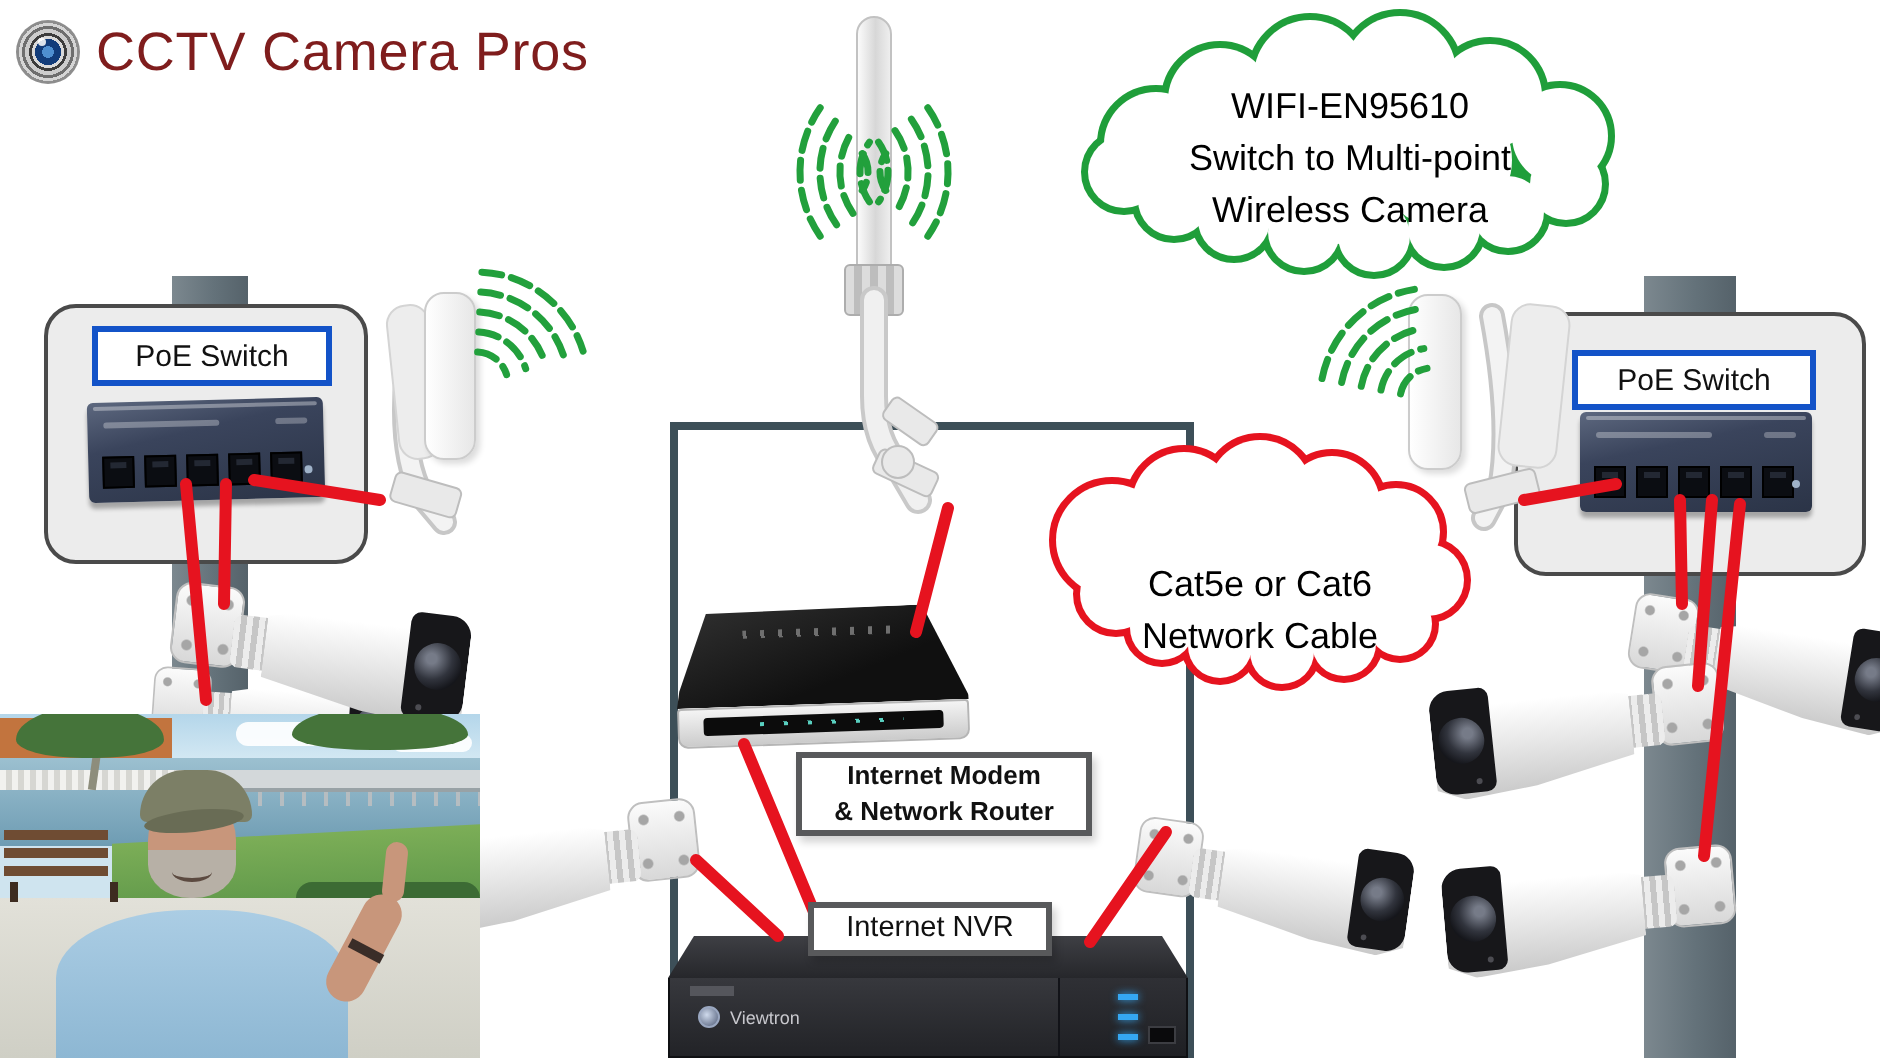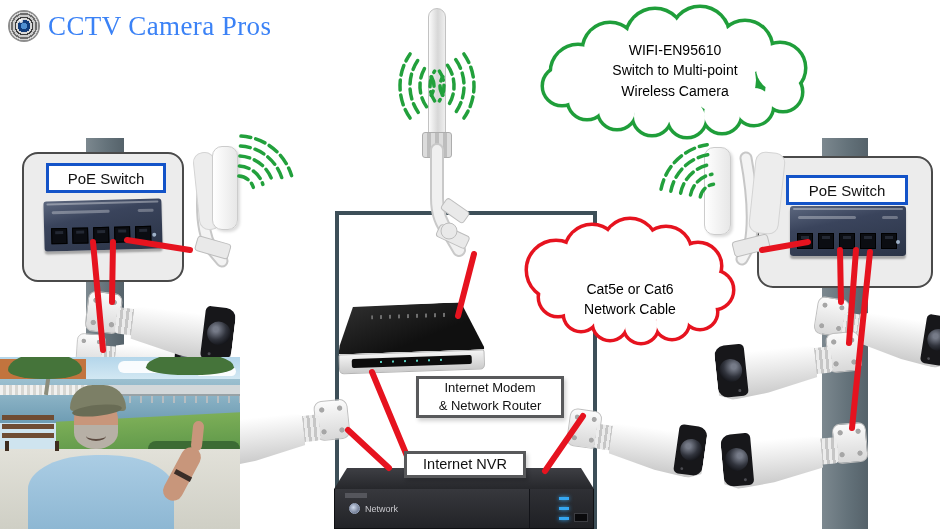--- a/index.html
+++ b/index.html
@@ -51,21 +51,21 @@
   .poe-label { position:absolute; background:#fff; border:3px solid #1353c8;
                display:flex; align-items:center; justify-content:center;
                font-size:15px; color:#111; }
   .poe-label-left  { left:46px;  top:163px; width:120px; height:30px; }
   .poe-label-right { left:786px; top:175px; width:122px; height:30px; }
 
   
   .info-label { position:absolute; background:#fff; border:3px solid #58595b;
                 display:flex; flex-direction:column; align-items:center; justify-content:center;
                 font-size:13px; line-height:1.4; color:#111; box-shadow:2px 3px 4px rgba(0,0,0,.18); }
-  .modem-label { left:416px; top:376px; width:148px; height:42px; }
+  .modem-label { left:398px; top:376px; width:148px; height:42px;font-weight:bold; }
   .nvr-label   { left:404px; top:451px; width:122px; height:27px; font-size:14.5px; }
 
   
   .cpe { position:absolute; background:linear-gradient(90deg,#ffffff,#e7e7e7);
          border:1px solid #cccccc; border-radius:10px; box-shadow:2px 2px 3px rgba(0,0,0,.14); }
   .cpe-left  { left:212px; top:146px; width:26px; height:84px; }
   .cpe-right { left:704px; top:147px; width:27px; height:88px; }
   .cpe-rear { position:absolute; background:#ededed; border:1px solid #d4d4d4; border-radius:10px; }
   .cpe-rear-left  { left:196px; top:152px; width:22px; height:78px; transform:rotate(-6deg); }
   .cpe-rear-right { left:752px; top:152px; width:30px; height:82px; transform:rotate(6deg); }
@@ -152,24 +152,24 @@
   .p-hand  { left:192px; top:64px; width:11px; height:30px; background:#c8967b; border-radius:6px; transform:rotate(6deg); }
   .p-wrist { left:174px; top:116px; width:18px; height:5px; background:#3a2d28; transform:rotate(28deg); }
 
   
   .logo { position:absolute; left:8px; top:10px; display:flex; align-items:center; gap:8px; }
   .logo-icon { width:32px; height:32px; border-radius:50%; position:relative;
       background:radial-gradient(circle, #4f8fd0 0 3px, #123c7a 3px 6.5px, #d9d9d9 6.5px 8px,
                  #3c3c3c 8px 9.5px, #cccccc 9.5px 11.5px, #6e6e6e 11.5px 13px, #d5d5d5 13px 14.5px, #8d8d8d 14.5px 16px); }
   .logo-icon::after { content:""; position:absolute; left:11px; top:9px; width:4px; height:4px;
       border-radius:50%; background:rgba(255,255,255,.85); }
-  .logo-text { font-size:27px; color:#3b82f6; letter-spacing:.4px;font-family:Liberation Serif, serif; }
-
-  
-  .cloud-text { position:absolute; text-align:center; font-size:14px; line-height:1.45; color:#000; }
+  .logo-text { font-size:27px; color:#7f1d1d; letter-spacing:.4px; }
+
+  
+  .cloud-text { position:absolute; text-align:center; font-size:18px; line-height:1.45; color:#000; }
   .cloud-text span { display:block; }
   .wifi-cloud-text  { left:575px; top:40px;  width:200px; }
   .cable-cloud-text { left:545px; top:265px; width:170px;margin-top:14px; }
 
   svg.layer { position:absolute; left:0; top:0; pointer-events:none; }
 </style>
 </head>
 <body>
 
 <div class="stage">
@@ -240,21 +240,21 @@
     <div class="router-front">
       <div class="router-slot"></div>
     </div>
   </div>
 
   <div class="nvr">
     <div class="nvr-top"></div>
     <div class="nvr-front">
       <div class="nvr-brand">
         <span class="nvr-logo-dot"></span>
-        <span>Network</span>
+        <span>Viewtron</span>
       </div>
       <div class="nvr-right">
         <span class="nvr-led" style="top:8px"></span>
         <span class="nvr-led" style="top:18px"></span>
         <span class="nvr-led" style="top:28px"></span>
         <span class="nvr-usb"></span>
       </div>
     </div>
   </div>
 

